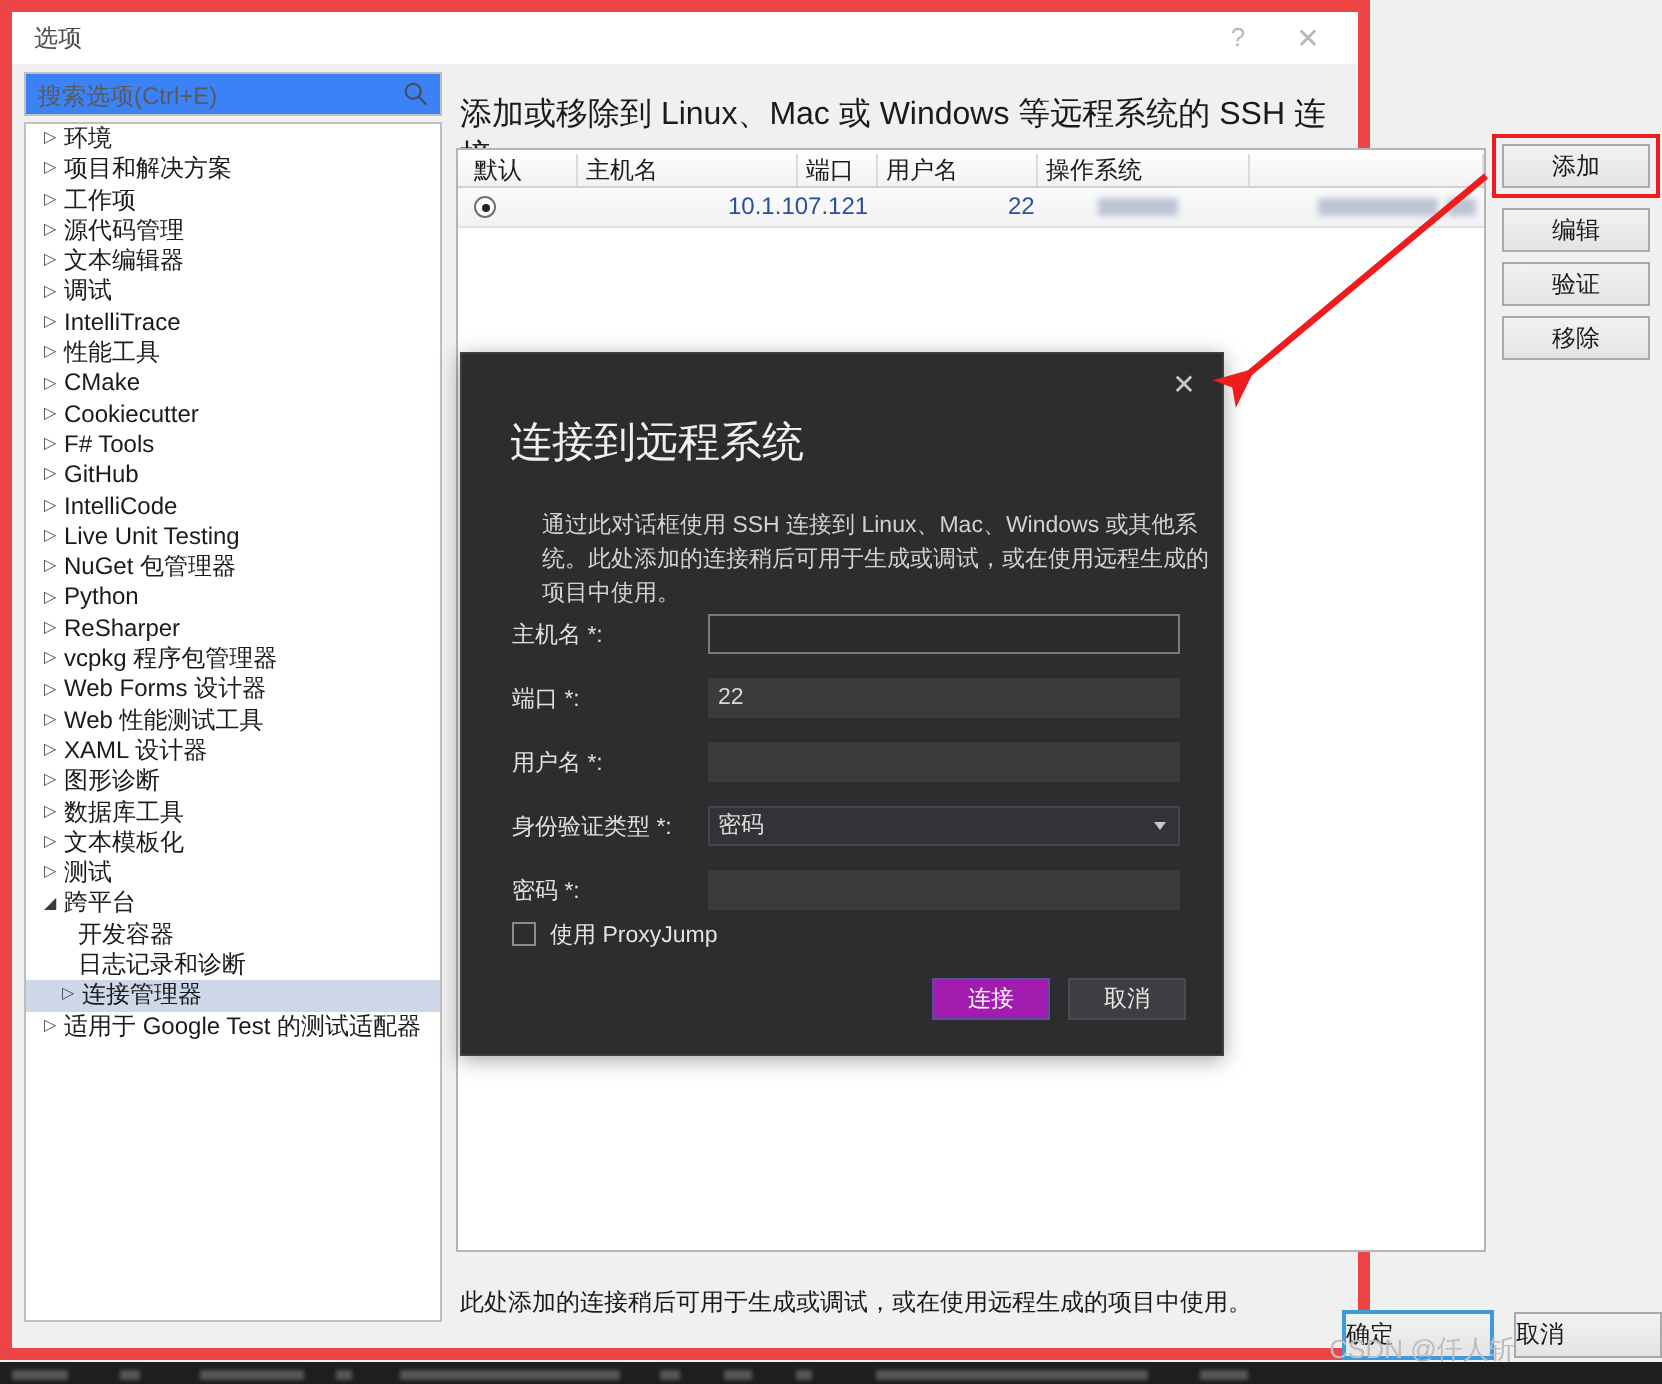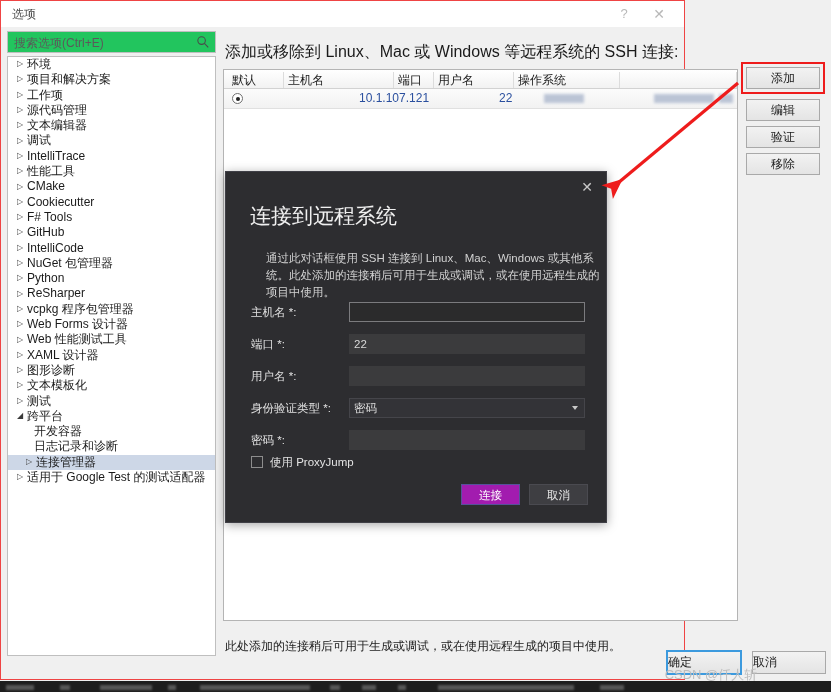--- a/index.html
+++ b/index.html
@@ -18,21 +18,21 @@
     background: #f0f0f0;
   }
 
   
   .options-window {
     position: absolute;
     left: 0; top: 0;
     width: 685px;
     height: 680px;
     background: #f0f0f0;
-    border: 1px solid #ef4444;
+    border: 6px solid #ef4444;
     box-sizing: border-box;
   }
   .titlebar {
     position: absolute;
     left: 0; top: 0;
     width: 100%;
     height: 26px;
     background: #ffffff;
     box-sizing: border-box;
   }
@@ -53,21 +53,21 @@
     cursor: default;
   }
   .titlebar .help-btn { right: 47px; }
   .titlebar .close-btn { right: 12px; font-size: 14px; }
 
   
   .search-box {
     position: absolute;
     left: 6px; top: 30px;
     width: 209px; height: 22px;
-    background: #22c55e;
+    background: #3b82f6;
     border: 1px solid #bfbfbf;
     box-sizing: border-box;
   }
   .search-box input {
     position: absolute;
     left: 4px; top: 1px;
     width: 176px; height: 18px;
     border: none; outline: none;
     background: transparent;
     font-family: "Liberation Sans", sans-serif;
@@ -400,28 +400,30 @@
         <div class="tree-item"><span class="arrow">▷</span><span class="lbl">源代码管理</span></div>
         <div class="tree-item"><span class="arrow">▷</span><span class="lbl">文本编辑器</span></div>
         <div class="tree-item"><span class="arrow">▷</span><span class="lbl">调试</span></div>
         <div class="tree-item"><span class="arrow">▷</span><span class="lbl">IntelliTrace</span></div>
         <div class="tree-item"><span class="arrow">▷</span><span class="lbl">性能工具</span></div>
         <div class="tree-item"><span class="arrow">▷</span><span class="lbl">CMake</span></div>
         <div class="tree-item"><span class="arrow">▷</span><span class="lbl">Cookiecutter</span></div>
         <div class="tree-item"><span class="arrow">▷</span><span class="lbl">F# Tools</span></div>
         <div class="tree-item"><span class="arrow">▷</span><span class="lbl">GitHub</span></div>
         <div class="tree-item"><span class="arrow">▷</span><span class="lbl">IntelliCode</span></div>
+        <div class="tree-item"><span class="arrow">▷</span><span class="lbl">Live Unit Testing</span></div>
         <div class="tree-item"><span class="arrow">▷</span><span class="lbl">NuGet 包管理器</span></div>
         <div class="tree-item"><span class="arrow">▷</span><span class="lbl">Python</span></div>
         <div class="tree-item"><span class="arrow">▷</span><span class="lbl">ReSharper</span></div>
         <div class="tree-item"><span class="arrow">▷</span><span class="lbl">vcpkg 程序包管理器</span></div>
         <div class="tree-item"><span class="arrow">▷</span><span class="lbl">Web Forms 设计器</span></div>
         <div class="tree-item"><span class="arrow">▷</span><span class="lbl">Web 性能测试工具</span></div>
         <div class="tree-item"><span class="arrow">▷</span><span class="lbl">XAML 设计器</span></div>
         <div class="tree-item"><span class="arrow">▷</span><span class="lbl">图形诊断</span></div>
+        <div class="tree-item"><span class="arrow">▷</span><span class="lbl">数据库工具</span></div>
         <div class="tree-item"><span class="arrow">▷</span><span class="lbl">文本模板化</span></div>
         <div class="tree-item"><span class="arrow">▷</span><span class="lbl">测试</span></div>
         <div class="tree-item"><span class="arrow open">◢</span><span class="lbl">跨平台</span></div>
         <div class="tree-item depth1"><span class="lbl">开发容器</span></div>
         <div class="tree-item depth1"><span class="lbl">日志记录和诊断</span></div>
         <div class="tree-item selected depth1b"><span class="arrow">▷</span><span class="lbl">连接管理器</span></div>
         <div class="tree-item"><span class="arrow">▷</span><span class="lbl">适用于 Google Test 的测试适配器</span></div>
       </div>
 
     <div class="content-desc">添加或移除到 Linux、Mac 或 Windows 等远程系统的 SSH 连接:</div>

